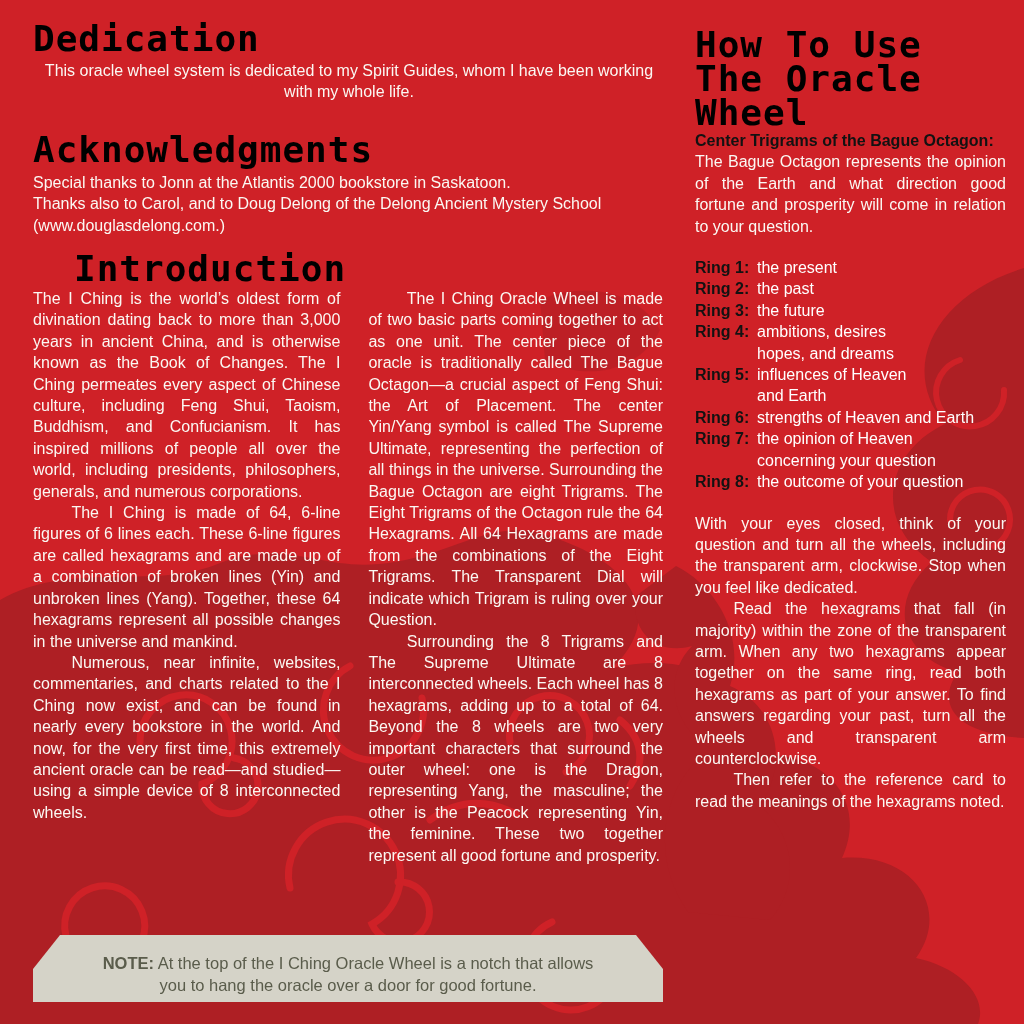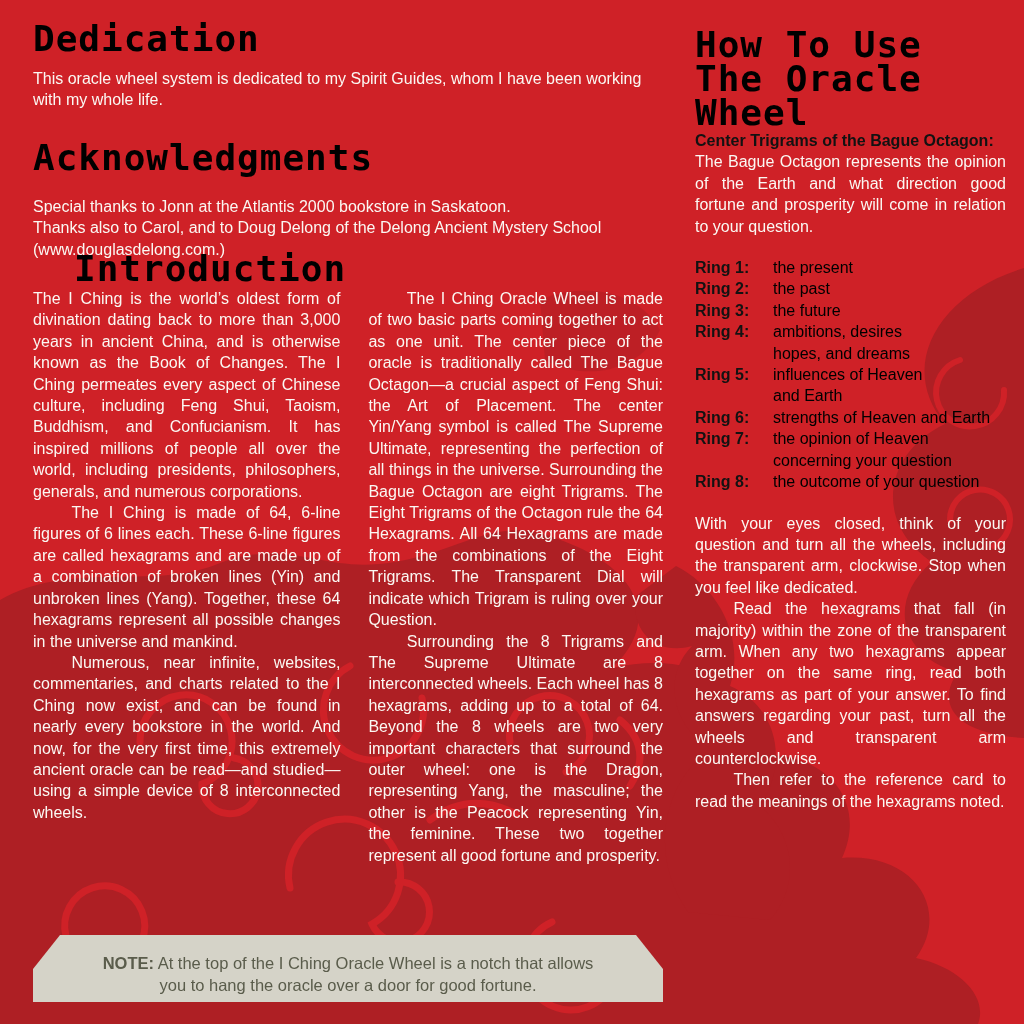--- a/index.html
+++ b/index.html
@@ -25,23 +25,23 @@
   .ded-ack{left:33px;top:22px;width:632px;}
   .ded-ack p{margin:0;}
   .sec-gap{margin-top:30px;}
   
   .intro-head{left:33px;top:252px;margin-left:41px;}
   .intro-cols{left:33px;top:288px;width:630px;display:flex;gap:28px;}
   .col-a{width:312px;}
   .col-b{width:299px;}
   
   .right-col{left:695px;top:28px;width:311px;}
-  .rings{display:grid;grid-template-columns:62px 1fr;column-gap:16px;margin-top:20px;}
+  .rings{display:grid;grid-template-columns:62px 1fr;column-gap:0;margin-top:20px;}
   .ring-label{font-weight:bold;color:#121212;font-size:16px;line-height:21.4px;}
-  .ring-text{color:#000000;font-size:16px;line-height:21.4px;white-space:pre-line;}
+  .ring-text{color:#ffffff;font-size:16px;line-height:21.4px;white-space:pre-line;}
   .mt18{}
   .mt20{margin-top:20px;}
   
   .note-banner{
     left:33px;top:935px;width:630px;height:67px;
     background:#d5d3c8;
     clip-path:polygon(0 34px,27px 0,603px 0,630px 34px,630px 89px,0 89px);
   }
   .note-inner{
     width:520px;margin:17px auto 0 auto;text-align:center;
@@ -67,23 +67,23 @@
     <path d="M66,936 a40,40 0 1,1 56,26"></path>
     <path d="M430,820 q40,-30 86,-6"></path>
     <path d="M620,720 q34,28 10,66"></path>
     <path d="M960,360 a34,34 0 1,0 44,30" stroke-width="6"></path>
     <path d="M950,520 a30,30 0 1,1 44,26" stroke-width="6"></path>
   </g>
 </svg>
 
 <section class="layer ded-ack">
   <h1 class="h-big">Dedication</h1>
-  <p class="body-txt" style="margin-top:12px;">This oracle wheel system is dedicated to my Spirit Guides, whom I have been working with my whole life.</p>
+  <p class="body-txt" style="margin-top:4px;text-align:center;">This oracle wheel system is dedicated to my Spirit Guides, whom I have been working with my whole life.</p>
   <h1 class="h-big sec-gap">Acknowledgments</h1>
-  <p class="body-txt" style="margin-top:21px;">Special thanks to Jonn at the Atlantis 2000 bookstore in Saskatoon.</p>
+  <p class="body-txt" style="margin-top:5px;">Special thanks to Jonn at the Atlantis 2000 bookstore in Saskatoon.</p>
   <p class="body-txt">Thanks also to Carol, and to Doug Delong of the Delong Ancient Mystery School</p>
   <p class="body-txt">(www.douglasdelong.com.)</p>
 </section>
 
 <h1 class="layer h-big intro-head">Introduction</h1>
 
 <section class="layer intro-cols">
   <div class="col-a">
     <p class="body-txt just">The I Ching is the world’s oldest form of divination dating back to more than 3,000 years in ancient China, and is otherwise known as the Book of Changes. The I Ching permeates every aspect of Chinese culture, including Feng Shui, Taoism, Buddhism, and Confucianism. It has inspired millions of people all over the world, including presidents, philosophers, generals, and numerous corporations.</p>
     <p class="body-txt just indent">The I Ching is made of 64, 6-line figures of 6 lines each. These 6-line figures are called hexagrams and are made up of a combination of broken lines (Yin) and unbroken lines (Yang). Together, these 64 hexagrams represent all possible changes in the universe and mankind.</p>

